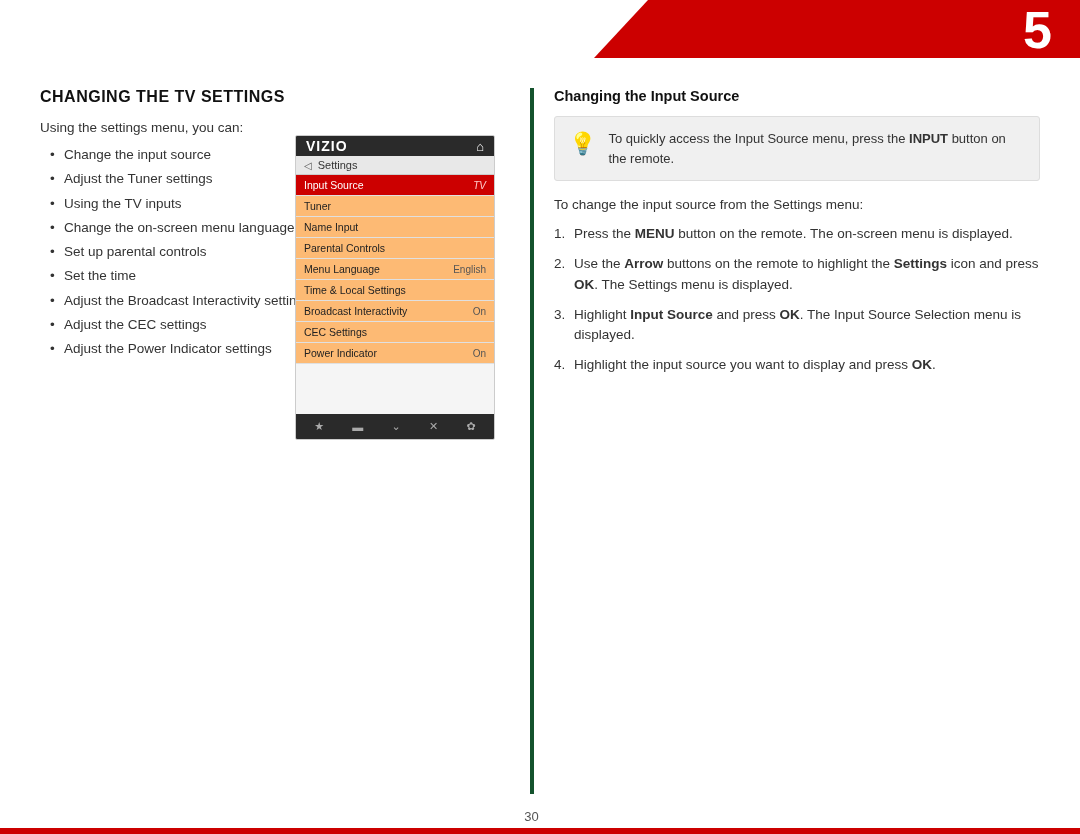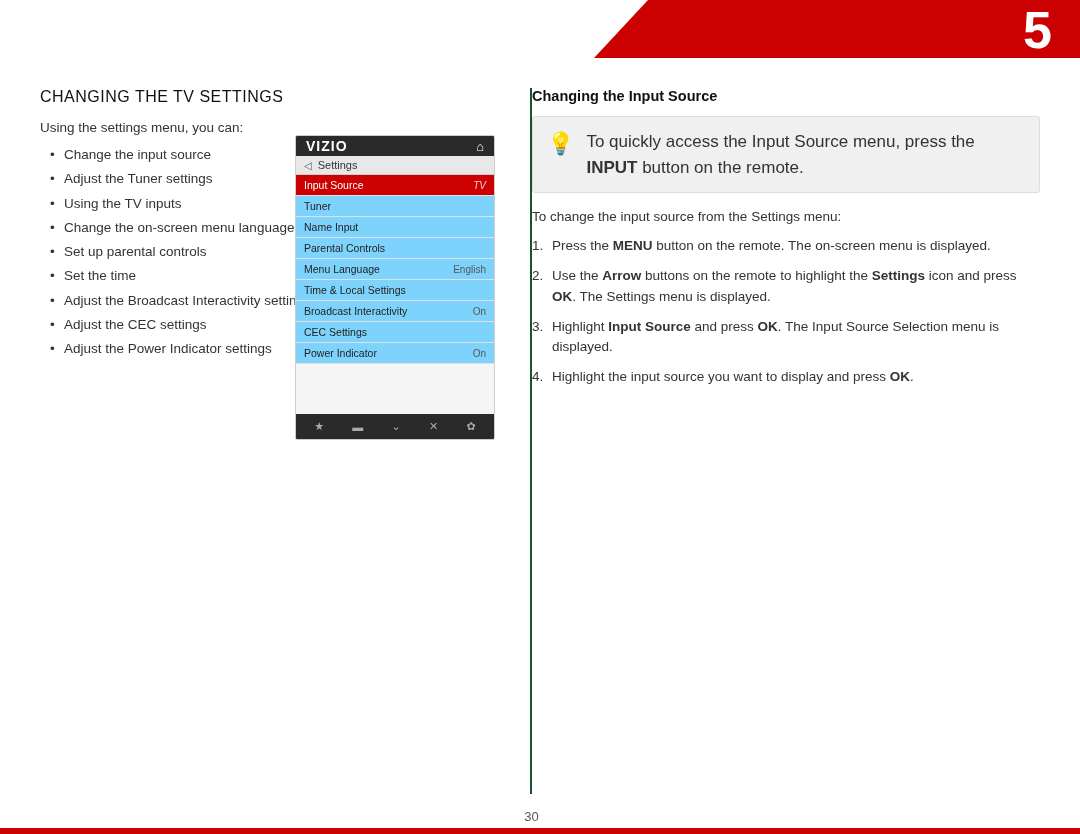--- a/index.html
+++ b/index.html
@@ -49,21 +49,21 @@
     }
 
     
     .left-column {
       width: 490px;
       padding-right: 20px;
     }
 
     .section-title {
       font-size: 16px;
-      font-weight: 400;
+      font-weight: 700;
       color: #111;
       letter-spacing: 0.5px;
       margin-bottom: 14px;
       text-transform: uppercase;
     }
 
     .intro-text {
       font-size: 13.5px;
       color: #333;
       margin-bottom: 10px;
@@ -145,21 +145,21 @@
     }
 
     .menu-item {
       display: flex;
       justify-content: space-between;
       align-items: center;
       padding: 4px 8px;
       border-bottom: 1px solid #e0e0e0;
       font-size: 10.5px;
       color: #222;
-      background: #7dd3fc;
+      background: #fdba74;
     }
 
     .menu-item.highlighted {
       background: #cc0000;
       color: white;
     }
 
     .menu-item-value {
       color: #555;
       font-size: 10px;
@@ -179,21 +179,22 @@
     }
 
     .remote-btn {
       color: #aaa;
       font-size: 11px;
     }
 
     
     .right-column {
       flex: 1;
-      border-left: 2px solid #14532d;
+      padding-left: 20px;
+      border-left: 4px solid #14532d;
     }
 
     .right-section-title {
       font-size: 14.5px;
       font-weight: bold;
       color: #111;
       margin-bottom: 12px;
     }
 
     
@@ -209,21 +210,21 @@
     }
 
     .lightbulb-icon {
       font-size: 22px;
       color: #888;
       margin-top: 2px;
       flex-shrink: 0;
     }
 
     .tip-text {
-      font-size: 17px;
+      font-size: 13px;
       color: #333;
       line-height: 1.5;
     }
 
     .tip-text .bold {
       font-weight: bold;
     }
 
     
     .steps-intro {

